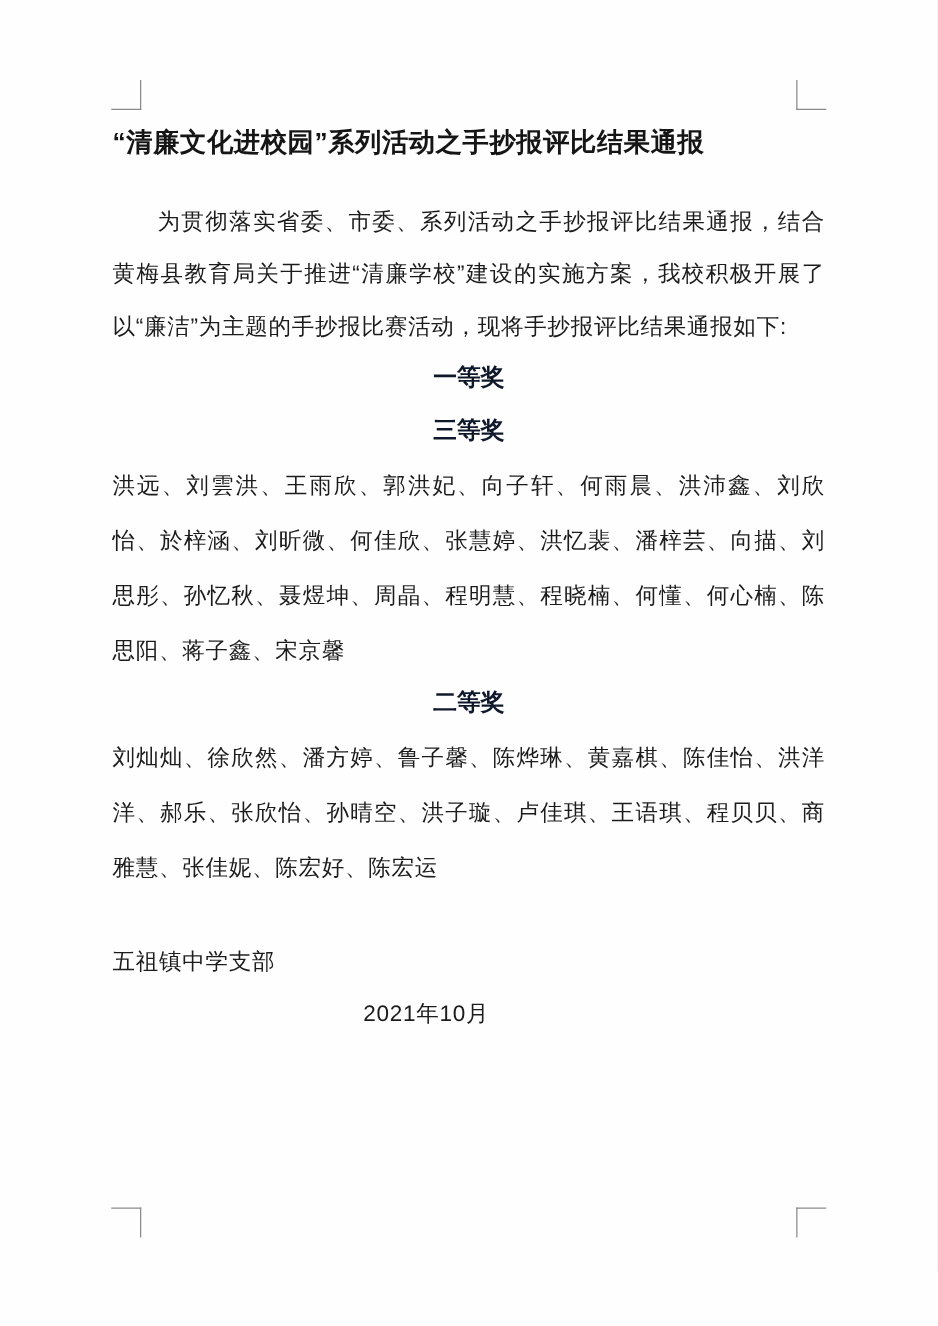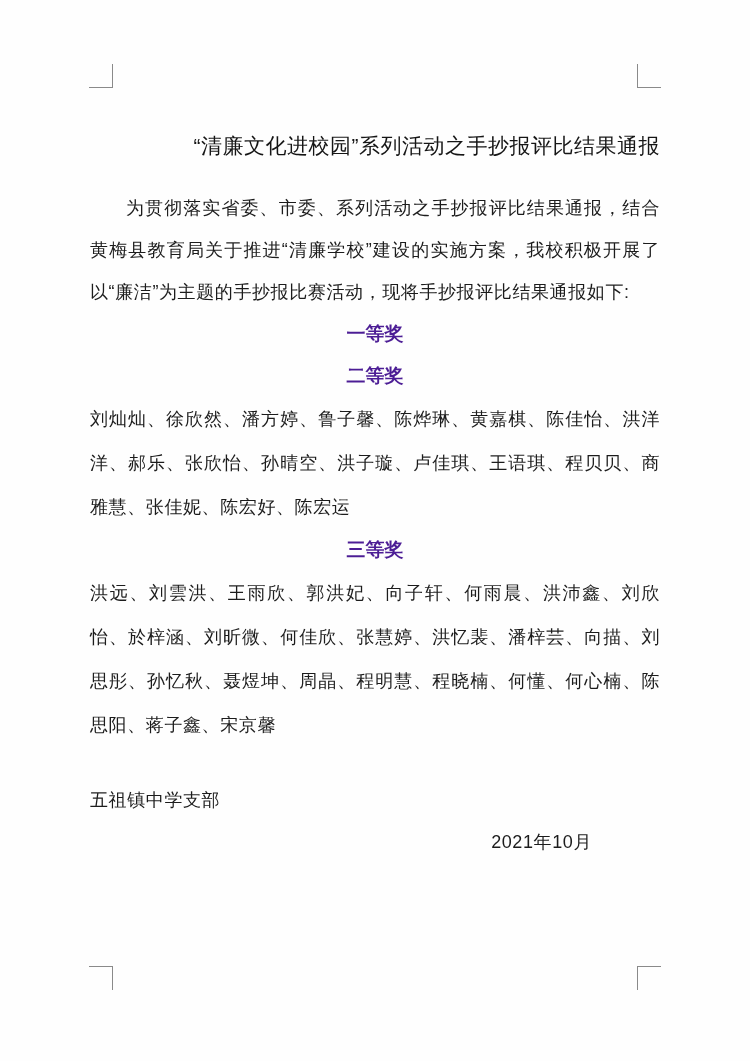--- a/index.html
+++ b/index.html
@@ -15,63 +15,62 @@
     background: #fefefe;
     color: #1c1c1c;
     overflow: hidden;
   }
   .content {
     position: relative;
     padding: 100px 90px 0 90px;
   }
   .doc-title {
     font-size: 21px;
-    font-weight: 400;
-    text-align: right;
+    font-weight: 700;
+    text-align: left;
     letter-spacing: 0.5px;
     line-height: 30px;
     margin-bottom: 26px;
     color: #151515;
-    margin-top: 31px;
   }
   .para {
     font-size: 18px;
     line-height: 42px;
     text-align: justify;
     text-justify: inter-ideograph;
     word-break: break-all;
     letter-spacing: 0.6px;
   }
   .para.indent { text-indent: 2em; }
   .section-heading {
     font-size: 19px;
     font-weight: 700;
     text-align: center;
     line-height: 42px;
-    color: #4c1d95;
+    color: #0f172a;
   }
   .names {
     font-size: 18px;
     line-height: 44px;
     text-align: justify;
     text-justify: inter-ideograph;
     word-break: break-all;
     letter-spacing: 0.6px;
   }
   .sign-block { margin-top: 32px; }
   .signature {
     font-size: 18px;
     line-height: 42px;
     padding-right: 38px;
     letter-spacing: 0.6px;
   }
   .doc-date {
     font-size: 18px;
     line-height: 42px;
-    text-align: right;
+    text-align: center;
     padding-right: 68px;
     letter-spacing: 0.6px;
   }
   
   .crop { position: absolute; width: 24px; height: 24px; }
   .crop-tl { left: 89px;  top: 64px;   border-right: 1px solid #8a8a8a; border-bottom: 1px solid #8a8a8a; }
   .crop-tr { left: 637px; top: 64px;   border-left: 1px solid #8a8a8a;  border-bottom: 1px solid #8a8a8a; }
   .crop-bl { left: 89px;  top: 966px;  border-right: 1px solid #8a8a8a; border-top: 1px solid #8a8a8a; }
   .crop-br { left: 637px; top: 966px;  border-left: 1px solid #8a8a8a;  border-top: 1px solid #8a8a8a; }
 </style>
@@ -89,27 +88,27 @@
 
     <h1 class="doc-title">“清廉文化进校园”系列活动之手抄报评比结果通报</h1>
 
     <p class="para indent">为贯彻落实省委、市委、系列活动之手抄报评比结果通报，结合黄梅县教育局关于推进“清廉学校”建设的实施方案，我校积极开展了以“廉洁”为主题的手抄报比赛活动，现将手抄报评比结果通报如下:</p>
 
     <div>
       <h2 class="section-heading">一等奖</h2>
     </div>
 
     <div>
-      <h2 class="section-heading">二等奖</h2>
-      <p class="names">刘灿灿、徐欣然、潘方婷、鲁子馨、陈烨琳、黄嘉棋、陈佳怡、洪洋洋、郝乐、张欣怡、孙晴空、洪子璇、卢佳琪、王语琪、程贝贝、商雅慧、张佳妮、陈宏好、陈宏运</p>
+      <h2 class="section-heading">三等奖</h2>
+      <p class="names">洪远、刘雲洪、王雨欣、郭洪妃、向子轩、何雨晨、洪沛鑫、刘欣怡、於梓涵、刘昕微、何佳欣、张慧婷、洪忆裴、潘梓芸、向描、刘思彤、孙忆秋、聂煜坤、周晶、程明慧、程晓楠、何懂、何心楠、陈思阳、蒋子鑫、宋京馨</p>
     </div>
 
     <div>
-      <h2 class="section-heading">三等奖</h2>
-      <p class="names">洪远、刘雲洪、王雨欣、郭洪妃、向子轩、何雨晨、洪沛鑫、刘欣怡、於梓涵、刘昕微、何佳欣、张慧婷、洪忆裴、潘梓芸、向描、刘思彤、孙忆秋、聂煜坤、周晶、程明慧、程晓楠、何懂、何心楠、陈思阳、蒋子鑫、宋京馨</p>
+      <h2 class="section-heading">二等奖</h2>
+      <p class="names">刘灿灿、徐欣然、潘方婷、鲁子馨、陈烨琳、黄嘉棋、陈佳怡、洪洋洋、郝乐、张欣怡、孙晴空、洪子璇、卢佳琪、王语琪、程贝贝、商雅慧、张佳妮、陈宏好、陈宏运</p>
     </div>
 
     <div class="sign-block">
       <p class="signature">五祖镇中学支部</p>
       <p class="doc-date">2021年10月</p>
     </div>
 
   </div>
 </div>
 

